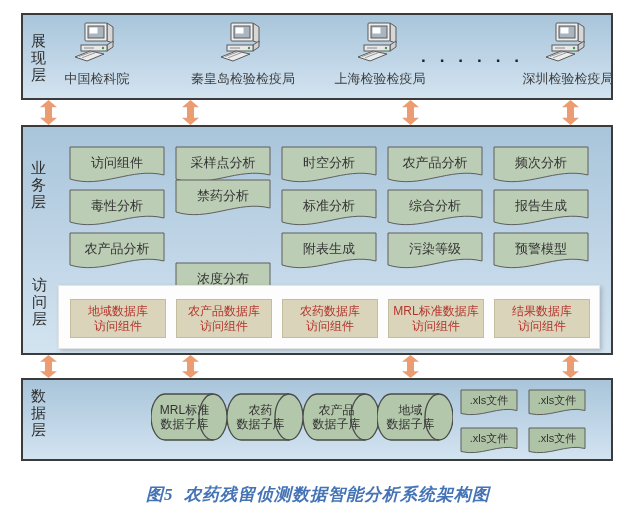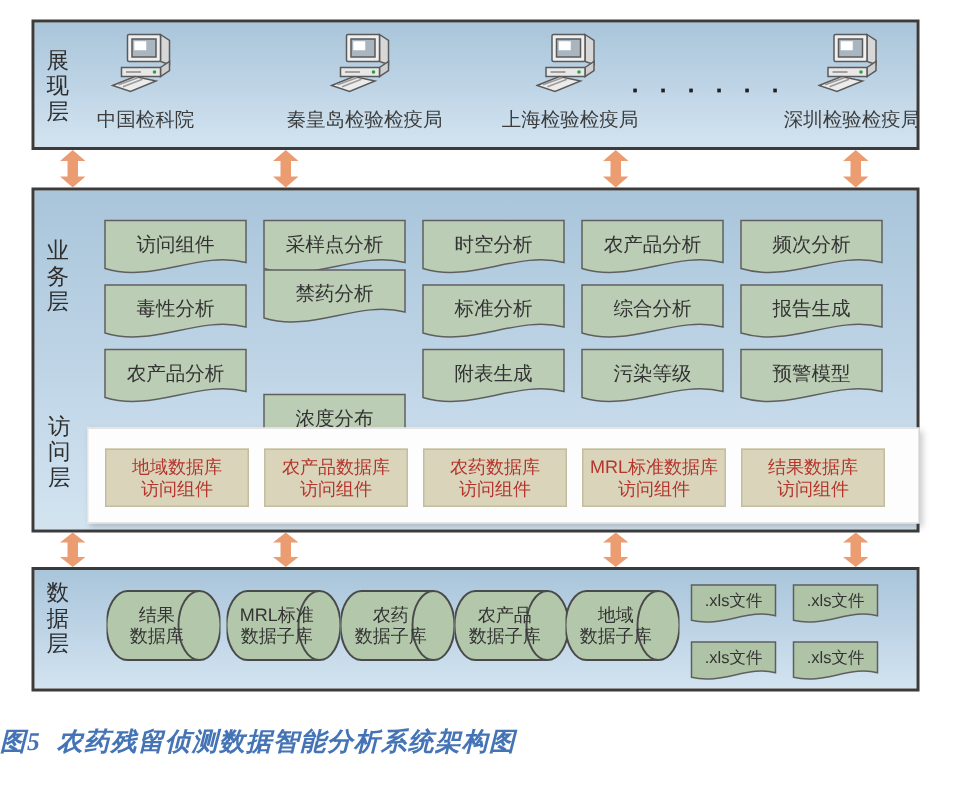--- a/index.html
+++ b/index.html
@@ -47,21 +47,21 @@
     width:100%;box-sizing:border-box;padding-right:9px;
     text-align:center;font-size:12px;line-height:14px;color:#333333;white-space:pre-line;
   }
   .xls{position:absolute;width:58px;height:30px;}
   .xls svg{position:absolute;left:0;top:0;}
   .xls-label{
     position:absolute;left:0;top:4px;width:58px;text-align:center;
     font-size:11px;color:#333333;white-space:nowrap;
   }
   .caption{
-    position:absolute;left:0;top:483px;width:636px;
+    position:absolute;left:0;top:483px;width:636px;text-align:center;
     font-family:"Liberation Serif","DejaVu Serif",serif;font-style:italic;font-weight:bold;
     font-size:17px;letter-spacing:1px;color:#4574b6;white-space:pre;
   }
 </style>
 </head>
 <body>
 
 <div id="stage">
 
   <div class="layer-box" style="top:13px;height:83px;">
@@ -250,21 +250,21 @@
       </div>
     <div class="doc-box" style="left:470px;top:105px;">
         <svg width="96" height="40" viewBox="0 0 96 40">
           <path d="M1,1 H95 V29 C63,21 33,43 1,33 Z" fill="#bccdb5" stroke="#5f5f5f" stroke-width="1"></path>
         </svg>
         <span class="doc-label">预警模型</span>
       </div>
 
     <div class="v-label" style="top:149px;text-align:right;">访问层</div>
 
-    <div class="panel" style="left:35px;top:158px;width:540px;height:62px;padding-left:13px;">
+    <div class="panel" style="left:35px;top:158px;width:540px;height:62px;">
       <div class="access-box" style="left:11px;">地域数据库
 访问组件</div>
       <div class="access-box" style="left:117px;">农产品数据库
 访问组件</div>
       <div class="access-box" style="left:223px;">农药数据库
 访问组件</div>
       <div class="access-box" style="left:329px;">MRL标准数据库
 访问组件</div>
       <div class="access-box" style="left:435px;">结果数据库
 访问组件</div>
@@ -280,28 +280,20 @@
   <svg class="arrow" style="left:402px;top:355px;height:23px;" viewBox="0 0 17 24" preserveAspectRatio="none">
       <polygon points="8.5,0 17,7 12,7 12,17 17,17 8.5,24 0,17 5,17 5,7 0,7" fill="#eb9d71"></polygon>
     </svg>
   <svg class="arrow" style="left:562px;top:355px;height:23px;" viewBox="0 0 17 24" preserveAspectRatio="none">
       <polygon points="8.5,0 17,7 12,7 12,17 17,17 8.5,24 0,17 5,17 5,7 0,7" fill="#eb9d71"></polygon>
     </svg>
 
   <div class="layer-box" style="top:378px;height:79px;">
     <div class="v-label" style="top:7px;">数据层</div>
 
-    <div class="cyl" style="left:48px;top:13px;">
-      <svg width="76" height="48" viewBox="0 0 76 48">
-          <path d="M14,1 H62 A14,23 0 0 1 62,47 H14 A14,23 0 0 1 14,1 Z" fill="#b3c7aa" stroke="#4a4a4a" stroke-width="1.3"></path>
-          <path d="M62,1 A14,23 0 0 0 62,47" fill="none" stroke="#4a4a4a" stroke-width="1.3"></path>
-        </svg>
-      <span class="cyl-label">结果
-数据库</span>
-    </div>
     <div class="cyl" style="left:128px;top:13px;">
       <svg width="76" height="48" viewBox="0 0 76 48">
           <path d="M14,1 H62 A14,23 0 0 1 62,47 H14 A14,23 0 0 1 14,1 Z" fill="#b3c7aa" stroke="#4a4a4a" stroke-width="1.3"></path>
           <path d="M62,1 A14,23 0 0 0 62,47" fill="none" stroke="#4a4a4a" stroke-width="1.3"></path>
         </svg>
       <span class="cyl-label">MRL标准
 数据子库</span>
     </div>
     <div class="cyl" style="left:204px;top:13px;">
       <svg width="76" height="48" viewBox="0 0 76 48">

